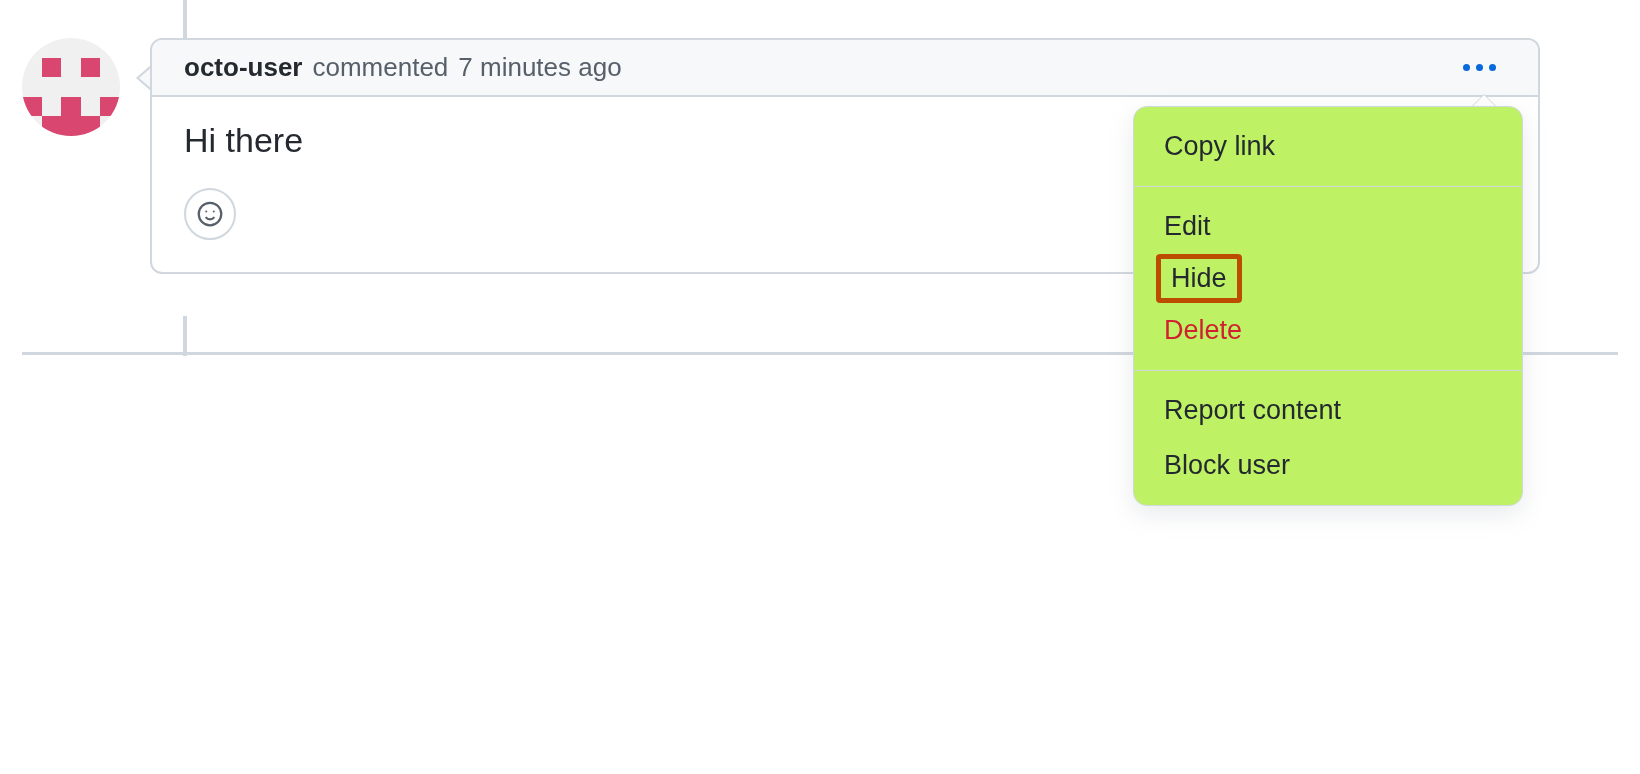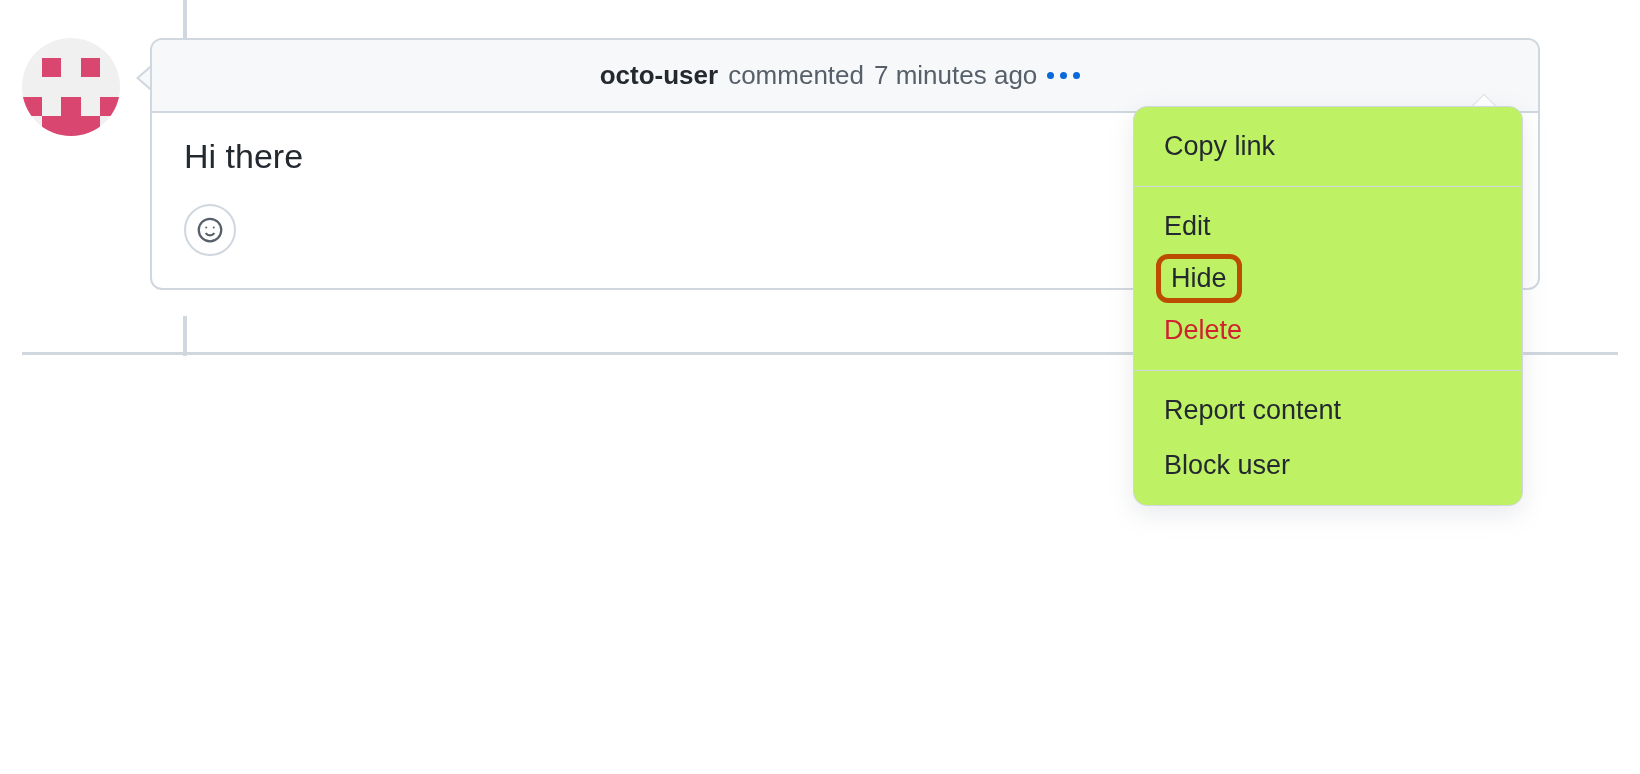--- a/index.html
+++ b/index.html
@@ -14,22 +14,22 @@
     display: grid; grid-template-columns: repeat(5, 1fr); grid-template-rows: repeat(5, 1fr);
   }
   .avatar .px { background: #d9466f; width: 100%; height: 100%; }
   .avatar .px.off { background: transparent; }
   .comment-box {
     position: absolute; left: 150px; top: 38px; width: 1390px;
     border: 2px solid #d0d7de; border-radius: 12px; background: #fff;
   }
   .comment-header {
     background: #f6f8fa; border-bottom: 2px solid #d0d7de;
-    border-radius: 10px 10px 0 0; padding: 20px 32px;
-    display: flex; align-items: center; justify-content: center;
+    border-radius: 10px 10px 0 0; padding: 12px 32px;
+    display: flex; align-items: center; justify-content: space-between;
     font-size: 26px; color: #57606a;
   }
   .comment-header .left { display: flex; gap: 10px; align-items: baseline; }
   .comment-header .author { font-weight: 600; color: #24292f; }
   .kebab { display: flex; gap: 6px; align-items: center; padding: 10px; cursor: pointer; }
   .kebab .dot { width: 7px; height: 7px; border-radius: 50%; background: #0969da; }
   .comment-body { padding: 24px 32px 32px; }
   .comment-text { font-size: 34px; color: #24292f; margin-bottom: 28px; }
   .reaction-btn {
     width: 52px; height: 52px; border-radius: 50%; border: 2px solid #d0d7de;
@@ -60,21 +60,21 @@
     filter: drop-shadow(0 -1px 0 #d0d7de);
   }
   .dropdown .item {
     padding: 12px 30px; font-size: 27px; color: #24292f; cursor: pointer;
     position: relative;
   }
   .dropdown .item.danger { color: #cf222e; }
   .dropdown hr { border: none; border-top: 1px solid #d0d7de; margin: 12px 0; }
   .dropdown .item.highlight {
     display: inline-block; margin-left: 22px; padding: 4px 10px;
-    border: 5px solid #bc4c00; border-radius: 12px;
+    border: 5px solid #bc4c00; border-radius: 4px;
   }
 </style>
 </head>
 <body>
 
 <div class="canvas">
   <div class="timeline-vline-top"></div>
   <div class="timeline-vline-bottom"></div>
   <div class="timeline-hline"></div>
 

